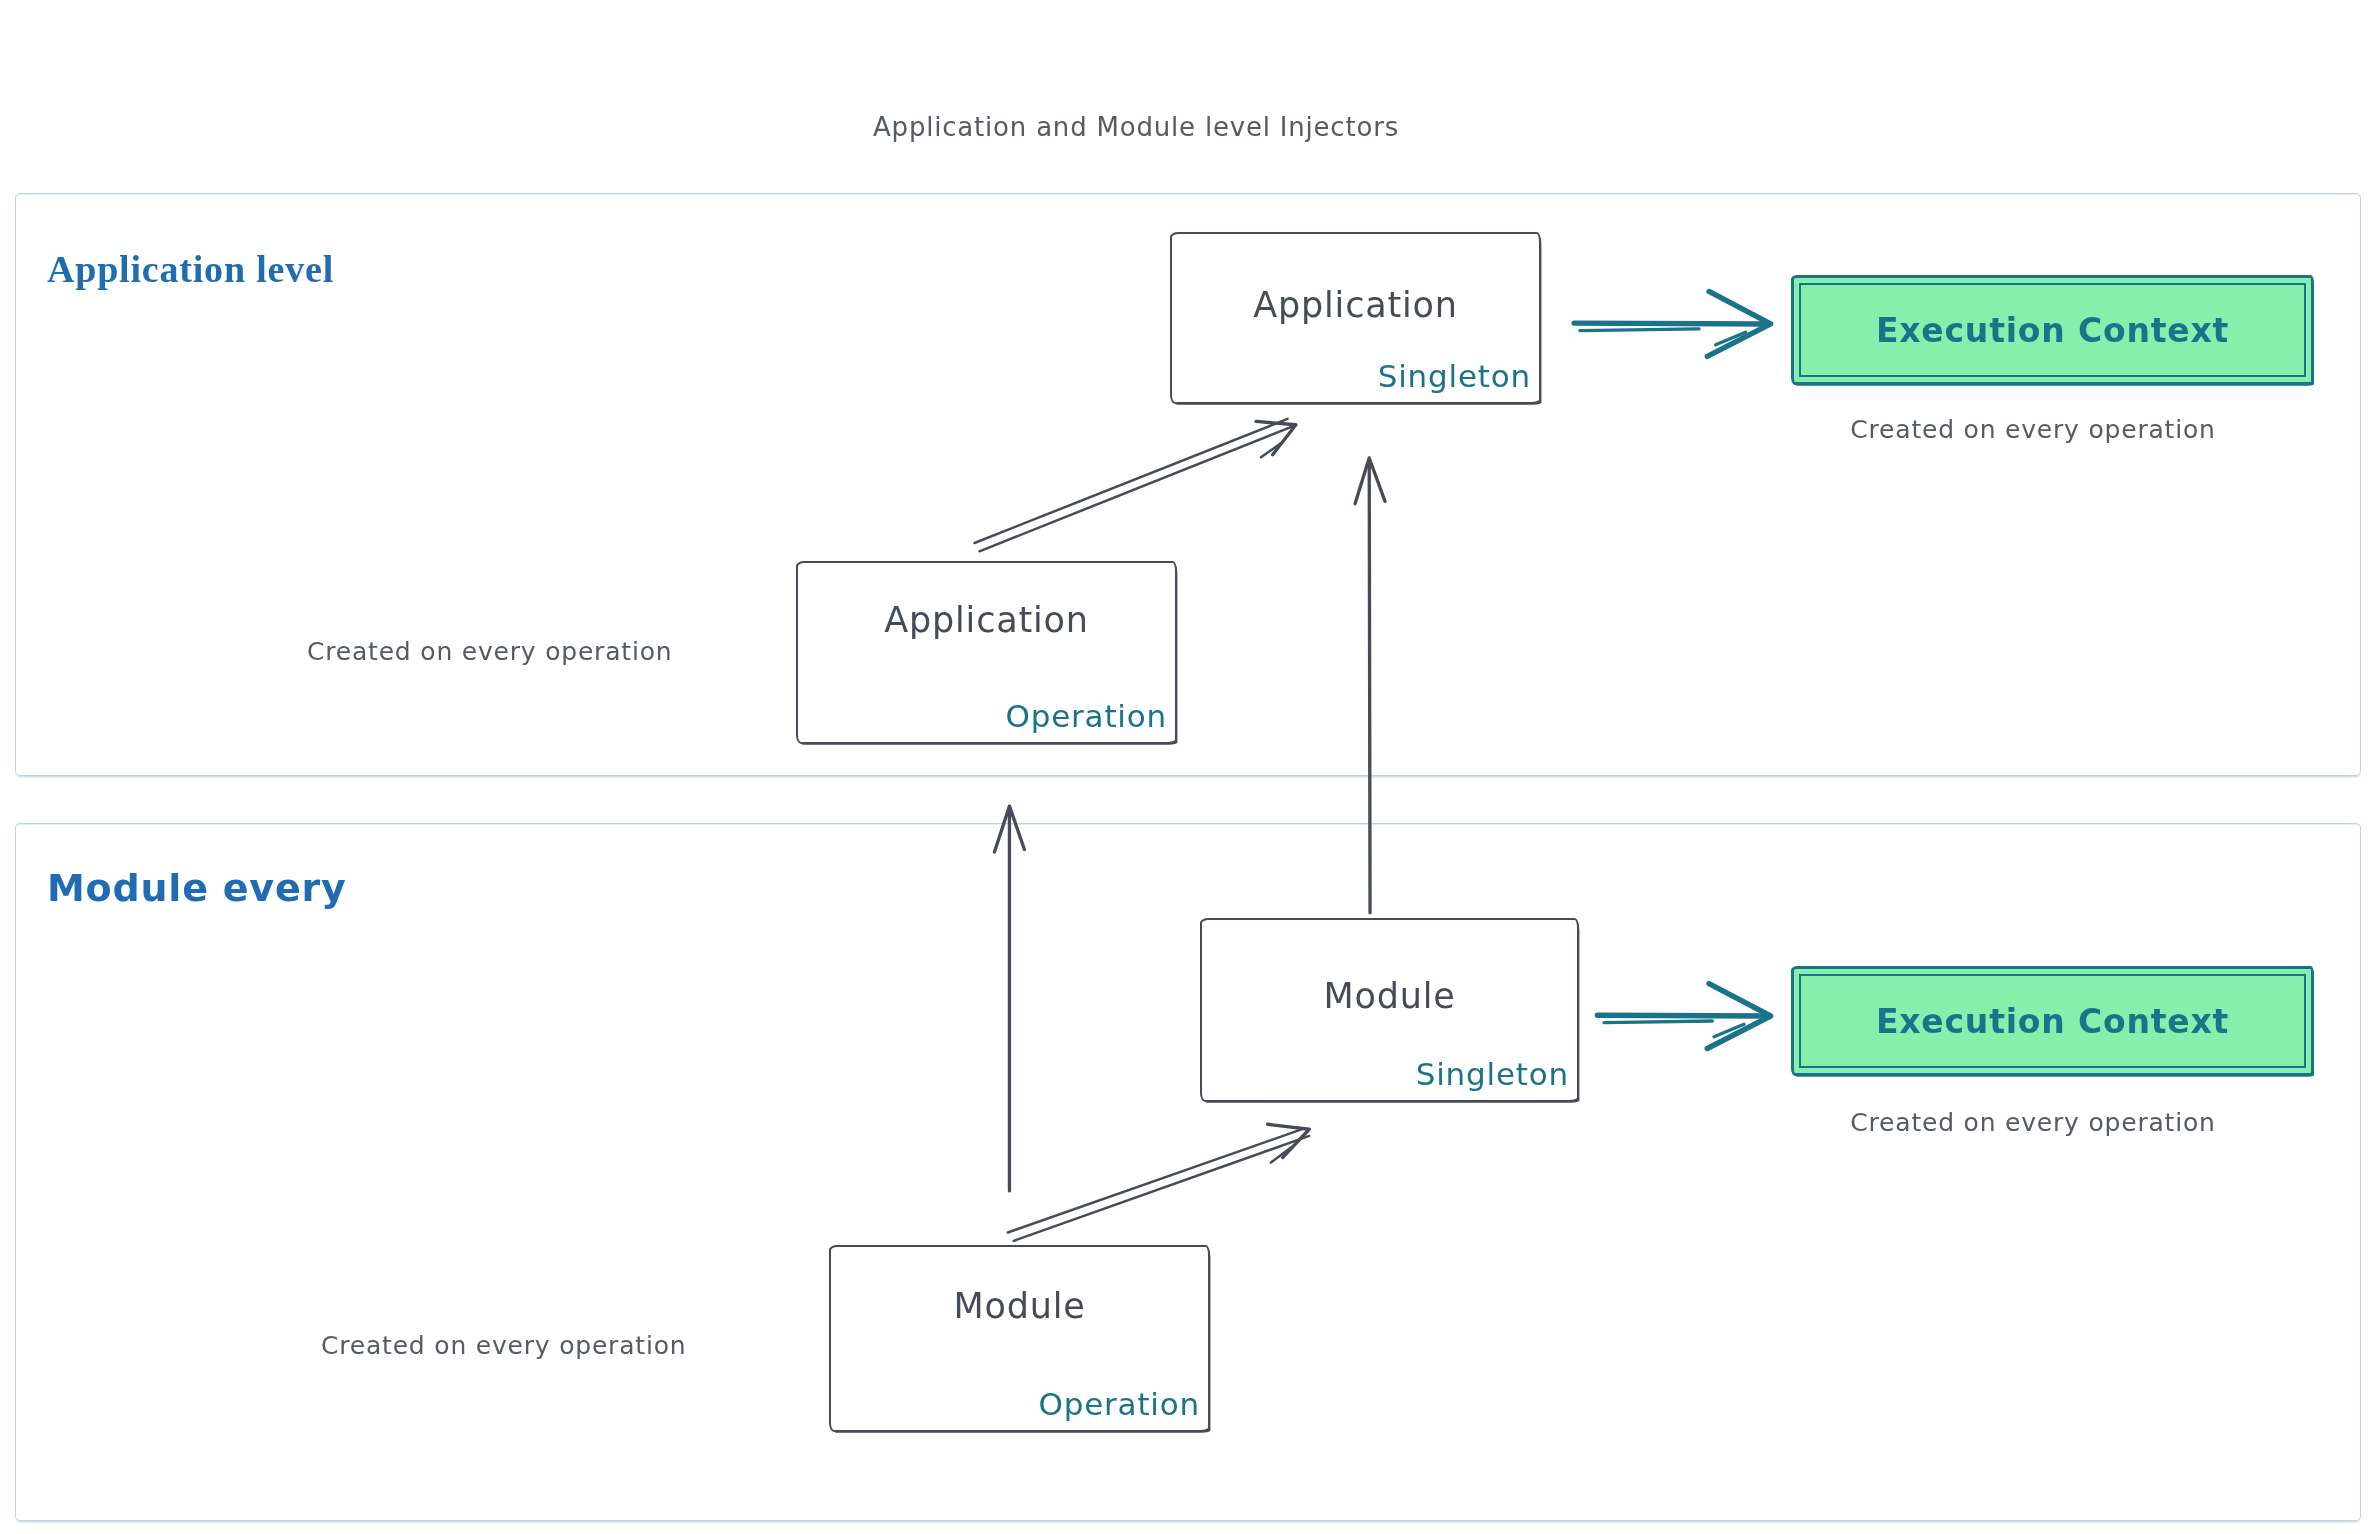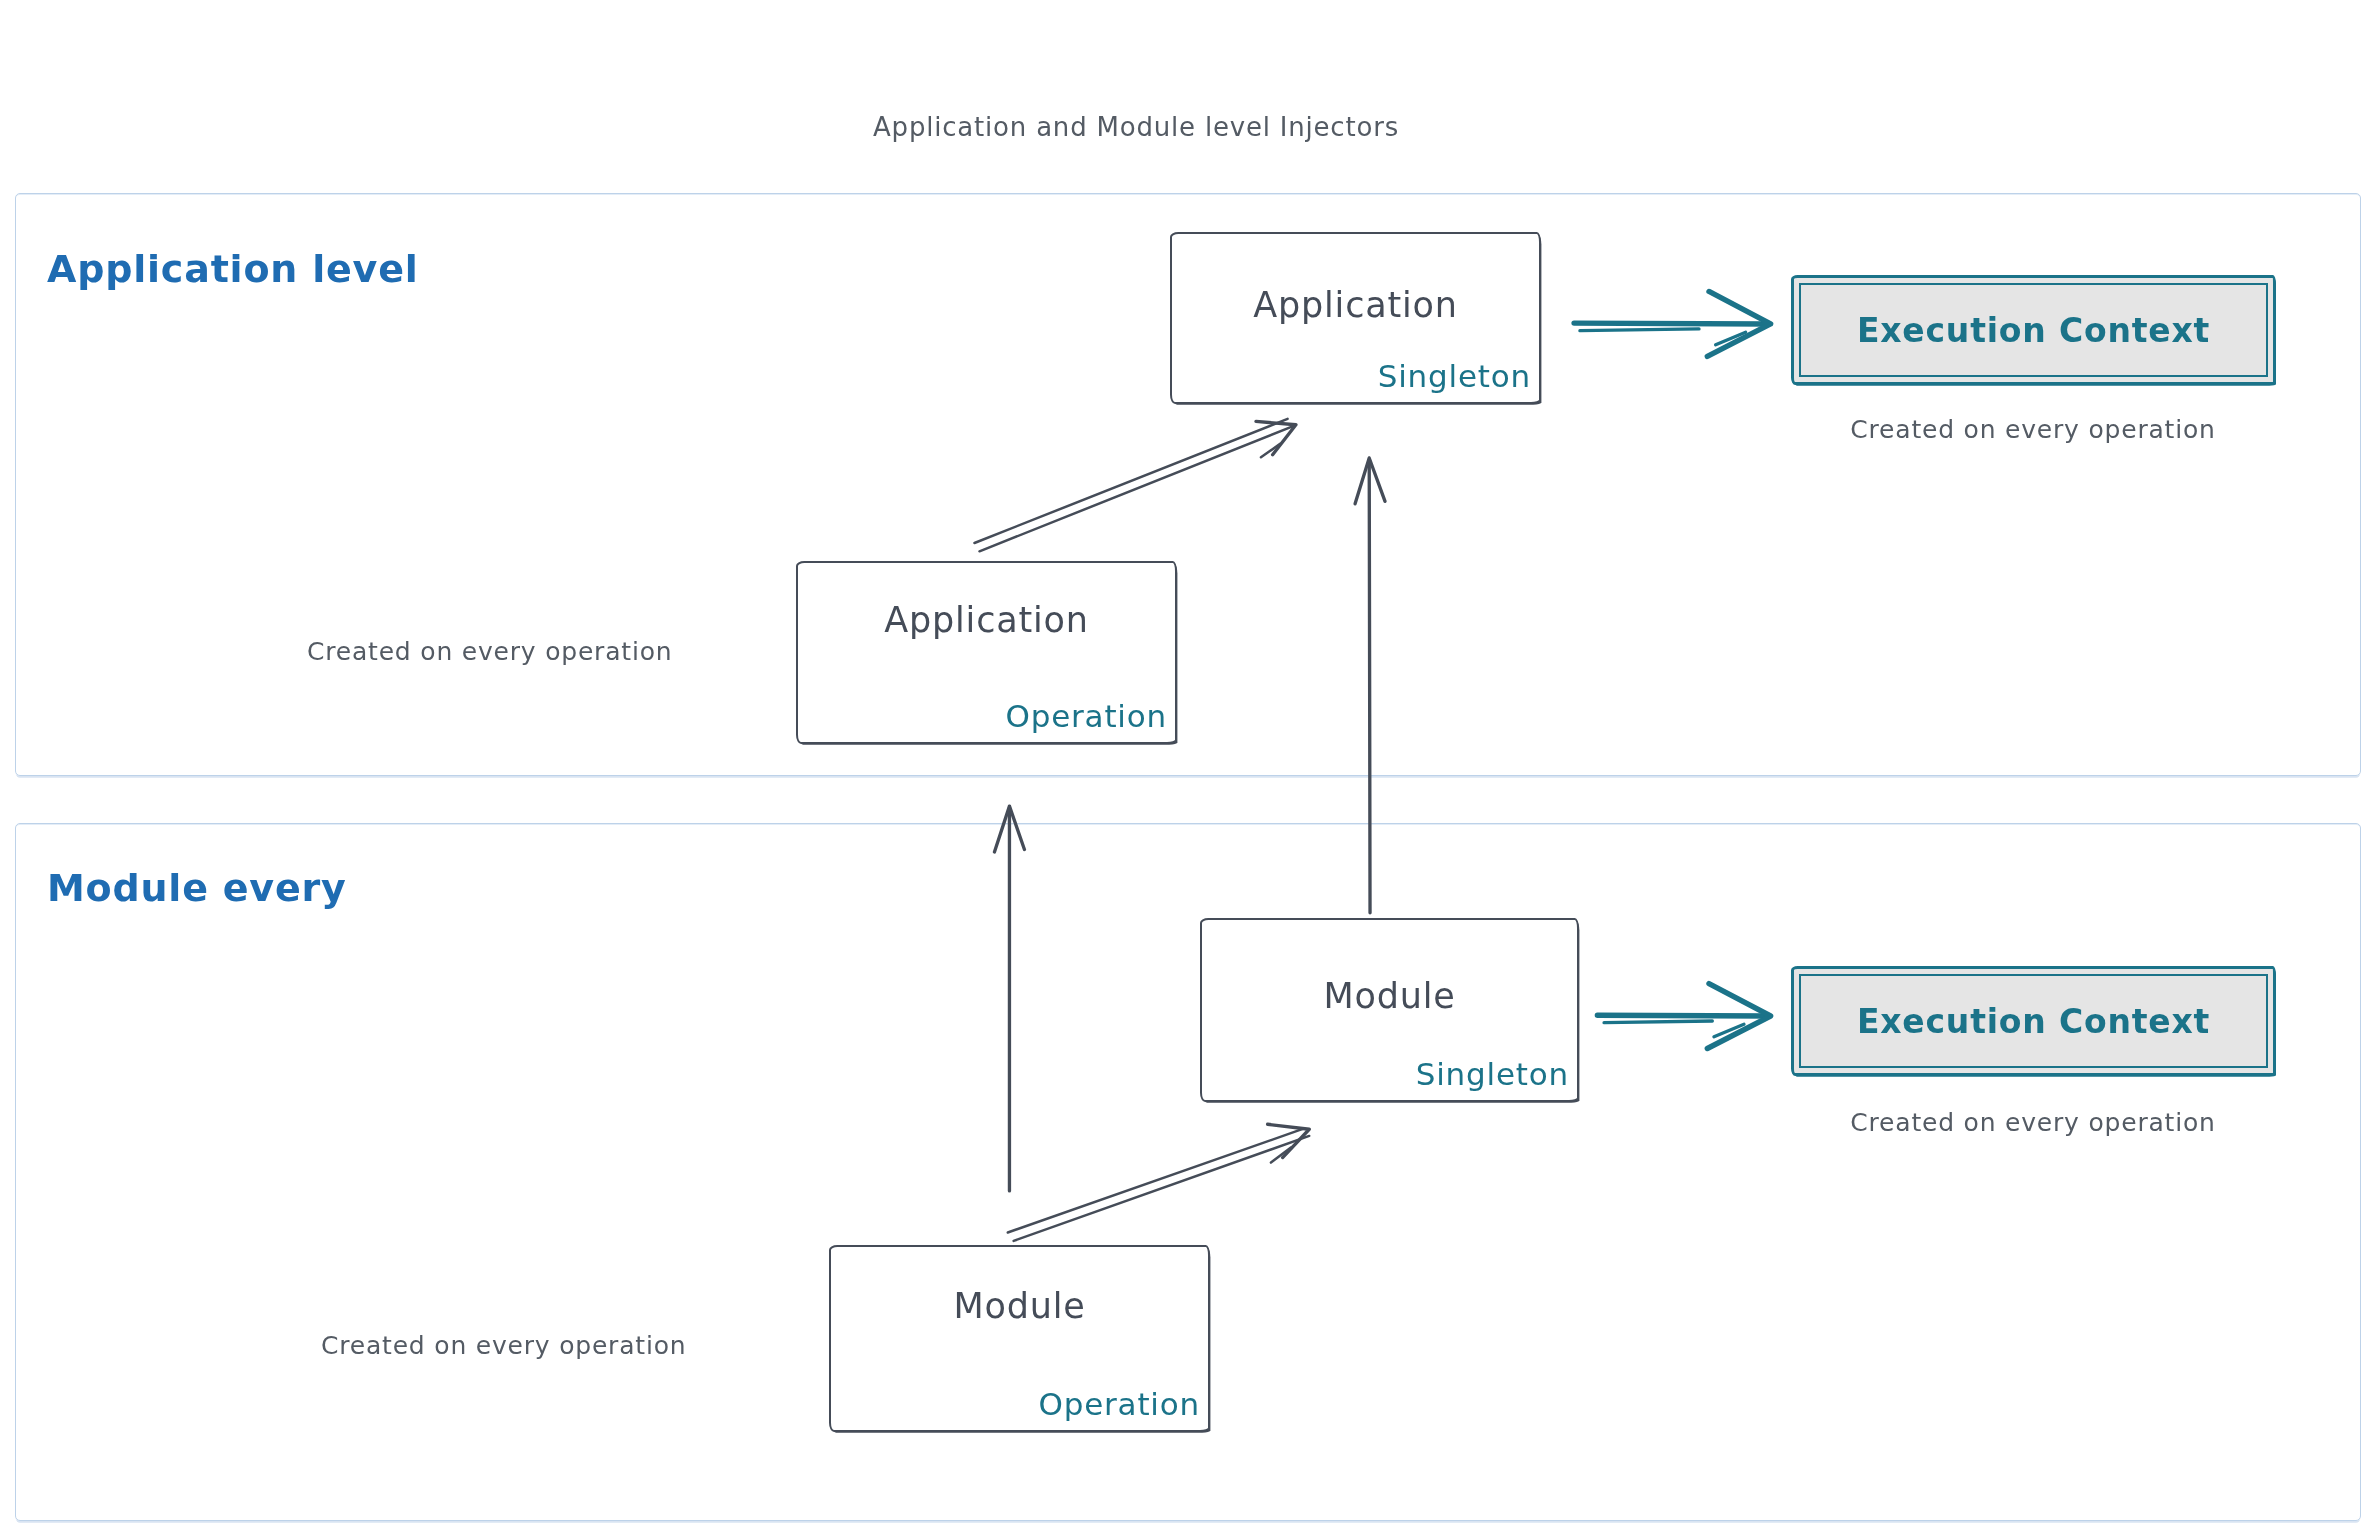--- a/index.html
+++ b/index.html
@@ -38,21 +38,21 @@
     box-shadow:0 2.5px 0 -0.8px #d9e4f2, inset 0 1.7px 0 -0.8px #e4edf7;
     background:transparent;
   }
   .container-app{top:193px;height:581px;}
   .container-module{top:823px;height:696px;}
   .section-label{
     position:absolute;left:47px;
     font-size:38px;font-weight:600;letter-spacing:0.8px;
     color:var(--blue-label);white-space:nowrap;
   }
-  .label-app{top:247px;}
+  .label-app{top:247px;font-family:Liberation Serif, serif;}
   .label-module{top:866px;}
   
   .sketch-box{
     position:absolute;background:#fff;
     border:2.9px solid var(--stroke);
     border-radius:8.3px 4.2px 10px 5px / 5px 10px 4.2px 9.2px;
     box-shadow:2.1px 2.5px 0 -1.7px var(--stroke);
   }
   .sketch-box .box-title{
     position:absolute;left:0;right:0;top:32%;transform:translateY(-50%);
@@ -66,26 +66,27 @@
     letter-spacing:0.8px;white-space:nowrap;
   }
   .box-app-singleton{left:1170px;top:232px;width:367px;height:168px;}
   .box-app-singleton .box-title{top:42%;}
   .box-app-operation{left:796px;top:561px;width:377px;height:179px;}
   .box-module-singleton{left:1200px;top:918px;width:375px;height:180px;}
   .box-module-singleton .box-title{top:42%;}
   .box-module-operation{left:829px;top:1245px;width:377px;height:183px;}
   
   .ec-box{
-    position:absolute;width:479px;height:104px;background:#e5e5e5;
+    position:absolute;width:479px;height:104px;background:#86efac;
     border:3.3px solid var(--teal);
     border-radius:6.7px 3.3px 8.3px 4.2px / 4.2px 8.3px 3.3px 7.5px;
     outline:2.1px solid var(--teal);
     outline-offset:-10px;
     box-shadow:1.7px 2.5px 0 -1.7px var(--teal);
+    padding-left:38px;
   }
   .ec-top{left:1791px;top:275px;}
   .ec-bottom{left:1791px;top:966px;}
   .ec-label{
     position:absolute;left:0;right:0;top:50%;transform:translateY(-50%);
     text-align:center;font-size:33px;font-weight:600;
     color:var(--teal);letter-spacing:0.8px;white-space:nowrap;
   }
   
   .note{

